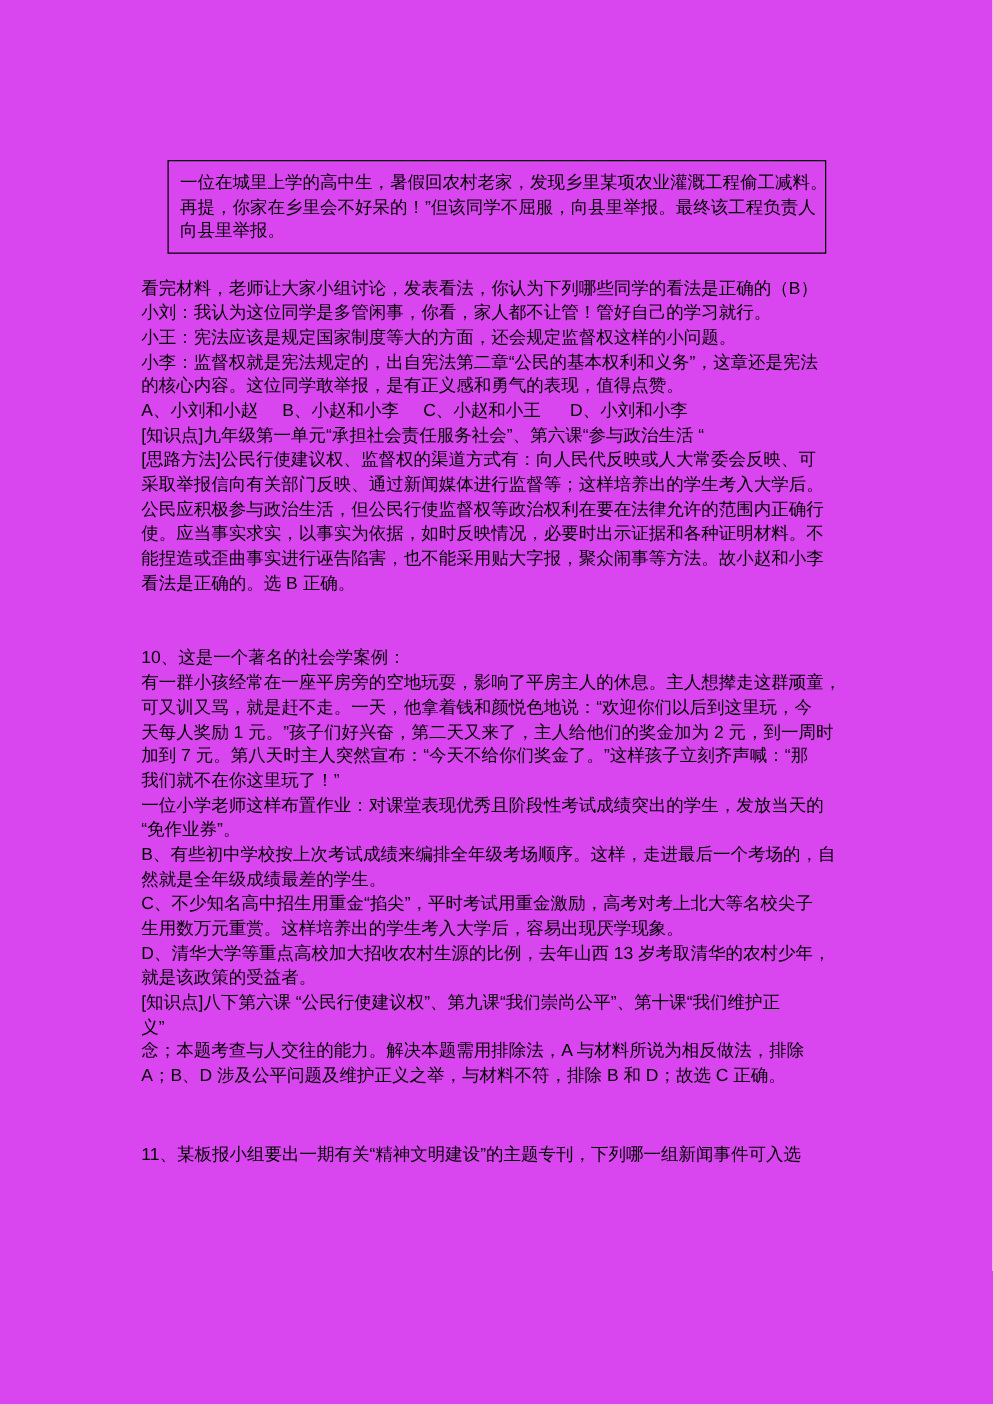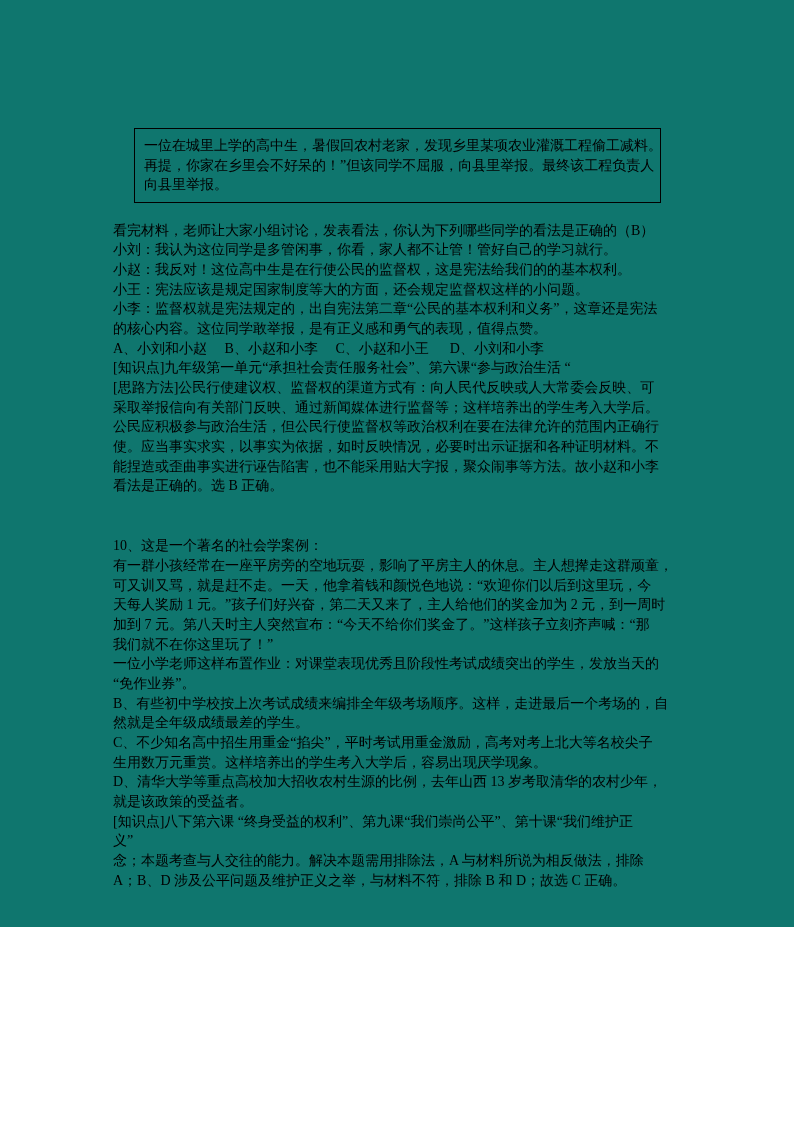--- a/index.html
+++ b/index.html
@@ -3,24 +3,24 @@
 <meta charset="utf-8">
 <style>
   html, body {
     margin: 0;
     padding: 0;
     background: #ffffff;
   }
   .page {
     position: relative;
     width: 794px;
-    height: 927px;
-    background: #0f766e;
+    height: 1123px;
+    background: #d946ef;
     color: #000000;
-    font-family: Liberation Serif, serif;
+    font-family: Liberation Sans, sans-serif;
     overflow: hidden;
   }
   .content {
     position: absolute;
     left: 113px;
     top: 128px;
     width: 570px;
     font-size: 14px;
     line-height: 19.7px;
   }
@@ -57,21 +57,20 @@
 
     <div class="quote-box">
         <div class="line">一位在城里上学的高中生，暑假回农村老家，发现乡里某项农业灌溉工程偷工减料。</div>
         <div class="line">再提，你家在乡里会不好呆的！”但该同学不屈服，向县里举报。最终该工程负责人</div>
         <div class="line">向县里举报。</div>
       </div>
 
     <div class="block block-q9">
         <div class="line">看完材料，老师让大家小组讨论，发表看法，你认为下列哪些同学的看法是正确的（B）</div>
         <div class="line">小刘：我认为这位同学是多管闲事，你看，家人都不让管！管好自己的学习就行。</div>
-        <div class="line">小赵：我反对！这位高中生是在行使公民的监督权，这是宪法给我们的的基本权利。</div>
         <div class="line">小王：宪法应该是规定国家制度等大的方面，还会规定监督权这样的小问题。</div>
         <div class="line">小李：监督权就是宪法规定的，出自宪法第二章“公民的基本权利和义务”，这章还是宪法</div>
         <div class="line">的核心内容。这位同学敢举报，是有正义感和勇气的表现，值得点赞。</div>
         <div class="line">A、小刘和小赵     B、小赵和小李     C、小赵和小王      D、小刘和小李</div>
         <div class="line">[知识点]九年级第一单元“承担社会责任服务社会”、第六课“参与政治生活 “</div>
         <div class="line">[思路方法]公民行使建议权、监督权的渠道方式有：向人民代反映或人大常委会反映、可</div>
         <div class="line">采取举报信向有关部门反映、通过新闻媒体进行监督等；这样培养出的学生考入大学后。</div>
         <div class="line">公民应积极参与政治生活，但公民行使监督权等政治权利在要在法律允许的范围内正确行</div>
         <div class="line">使。应当事实求实，以事实为依据，如时反映情况，必要时出示证据和各种证明材料。不</div>
         <div class="line">能捏造或歪曲事实进行诬告陷害，也不能采用贴大字报，聚众闹事等方法。故小赵和小李</div>
@@ -86,21 +85,21 @@
         <div class="line">加到 7 元。第八天时主人突然宣布：“今天不给你们奖金了。”这样孩子立刻齐声喊：“那</div>
         <div class="line">我们就不在你这里玩了！”</div>
         <div class="line">一位小学老师这样布置作业：对课堂表现优秀且阶段性考试成绩突出的学生，发放当天的</div>
         <div class="line">“免作业券”。</div>
         <div class="line">B、有些初中学校按上次考试成绩来编排全年级考场顺序。这样，走进最后一个考场的，自</div>
         <div class="line">然就是全年级成绩最差的学生。</div>
         <div class="line">C、不少知名高中招生用重金“掐尖”，平时考试用重金激励，高考对考上北大等名校尖子</div>
         <div class="line">生用数万元重赏。这样培养出的学生考入大学后，容易出现厌学现象。</div>
         <div class="line">D、清华大学等重点高校加大招收农村生源的比例，去年山西 13 岁考取清华的农村少年，</div>
         <div class="line">就是该政策的受益者。</div>
-        <div class="line">[知识点]八下第六课 “终身受益的权利”、第九课“我们崇尚公平”、第十课“我们维护正</div>
+        <div class="line">[知识点]八下第六课 “公民行使建议权”、第九课“我们崇尚公平”、第十课“我们维护正</div>
         <div class="line">义”</div>
         <div class="line">念；本题考查与人交往的能力。解决本题需用排除法，A 与材料所说为相反做法，排除</div>
         <div class="line">A；B、D 涉及公平问题及维护正义之举，与材料不符，排除 B 和 D；故选 C 正确。</div>
       </div>
 
     <div class="block block-q11">
         <div class="line">11、某板报小组要出一期有关“精神文明建设”的主题专刊，下列哪一组新闻事件可入选</div>
       </div>
 
   </div>

